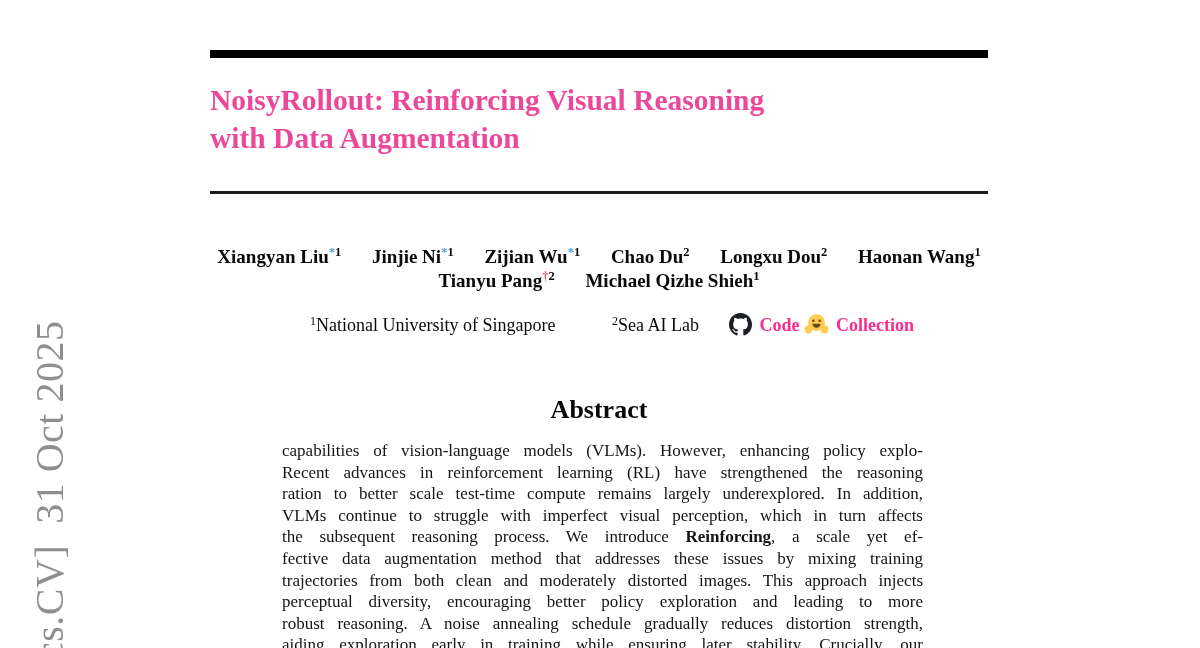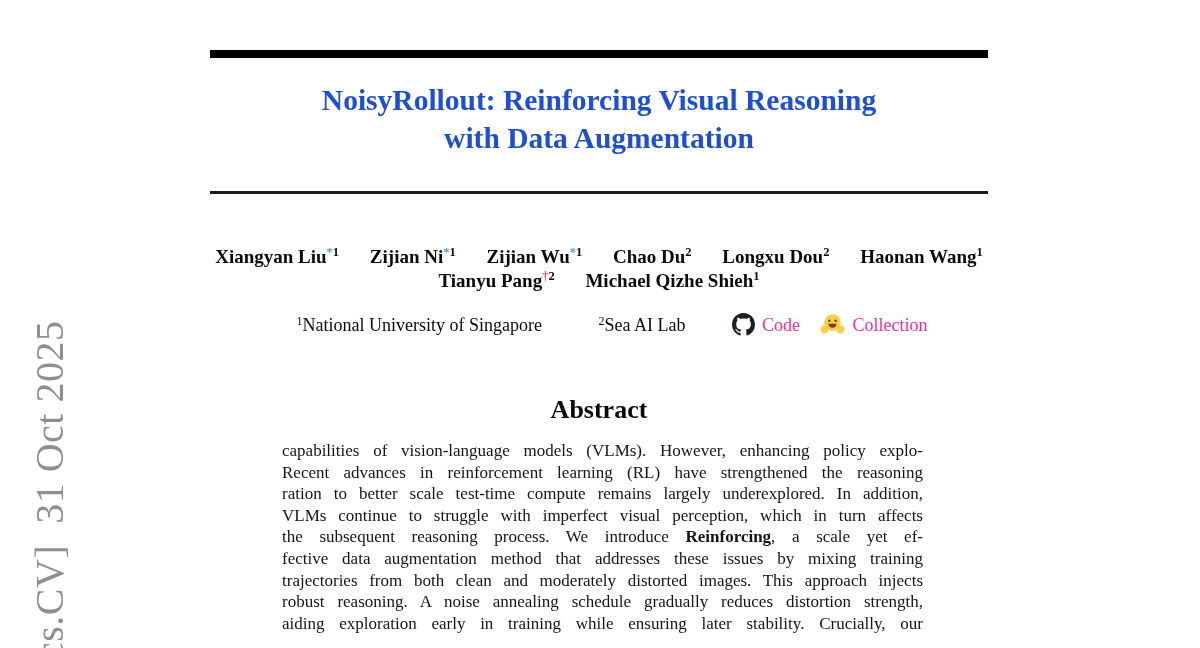--- a/index.html
+++ b/index.html
@@ -11,38 +11,38 @@
   .stamp{
     position:absolute; left:26px; top:660px;
     transform:rotate(-90deg); transform-origin:0 0;
     white-space:nowrap; font-size:40px; color:var(--stamp-gray,#8f8f8f);
     letter-spacing:0.5px;
   }
   .rule-thick{position:absolute; left:210px; top:50px; width:778px; height:8px; background:#000;}
   .rule-thin{position:absolute; left:210px; top:191px; width:778px; height:2.5px; background:#1c1c1c;}
   .title{
     position:absolute; left:210px; top:81px; width:778px; margin:0;
-    text-align:center; font-size:29.5px; font-weight:700; line-height:38px; color:#1d4ed8;
+    font-size:29.5px; font-weight:700; line-height:38px; color:#ec4899;
   }
   .authors{
     position:absolute; left:185px; top:245px; width:828px;
     text-align:center; font-size:19px; font-weight:700; line-height:24px;
   }
   .author{margin:0 13px; white-space:nowrap;}
   .mark{display:inline-block; font-size:12.5px; vertical-align:7px; line-height:0;}
   .marker-star{color:var(--accent-blue,#4a9ee0);}
   .marker-dagger{color:var(--accent-red,#e25c5c);}
   .affil{
     position:absolute; left:185px; top:312px; width:828px;
     text-align:center; font-size:18px; line-height:26px;
   }
   .affil-item{margin:0 26px; white-space:nowrap;}
   .affil-sup{display:inline-block; font-size:12px; vertical-align:6px; line-height:0;}
   .res-link{
-    margin-left:16px; color:var(--link-pink,#fb2b8d); font-weight:400;
+    color:var(--link-pink,#fb2b8d); font-weight:700;
     text-decoration:none; white-space:nowrap; cursor:pointer;
   }
   .res-link .icon{display:inline-block; vertical-align:-5px; margin-right:7px;}
   .abs-heading{
     position:absolute; left:210px; top:395px; width:778px;
     text-align:center; font-size:26px; font-weight:700;
   }
   .abs-body{
     position:absolute; left:282px; top:440px; width:641px;
     font-size:17px; line-height:21.6px; color:#141414;
@@ -62,21 +62,21 @@
   <h1 class="title">
     <span>NoisyRollout: Reinforcing Visual Reasoning</span><br>
     <span>with Data Augmentation</span>
   </h1>
 
   <div class="rule-thin"></div>
 
   <div class="authors">
     <div>
       <span class="author"><span>Xiangyan Liu</span><span class="mark"><span class="marker-star">*</span><span>1</span></span></span>
-      <span class="author"><span>Zijian Ni</span><span class="mark"><span class="marker-star">*</span><span>1</span></span></span>
+      <span class="author"><span>Jinjie Ni</span><span class="mark"><span class="marker-star">*</span><span>1</span></span></span>
       <span class="author"><span>Zijian Wu</span><span class="mark"><span class="marker-star">*</span><span>1</span></span></span>
       <span class="author"><span>Chao Du</span><span class="mark"><span>2</span></span></span>
       <span class="author"><span>Longxu Dou</span><span class="mark"><span>2</span></span></span>
       <span class="author"><span>Haonan Wang</span><span class="mark"><span>1</span></span></span>
     </div>
     <div>
       <span class="author"><span>Tianyu Pang</span><span class="mark"><span class="marker-dagger">†</span><span>2</span></span></span>
       <span class="author"><span>Michael Qizhe Shieh</span><span class="mark"><span>1</span></span></span>
     </div>
   </div>
@@ -109,17 +109,18 @@
   <div class="abs-heading">Abstract</div>
 
   <div class="abs-body">
     <div class="abs-line">capabilities of vision-language models (VLMs). However, enhancing policy explo-</div>
     <div class="abs-line">Recent advances in reinforcement learning (RL) have strengthened the reasoning</div>
     <div class="abs-line">ration to better scale test-time compute remains largely underexplored. In addition,</div>
     <div class="abs-line">VLMs continue to struggle with imperfect visual perception, which in turn affects</div>
     <div class="abs-line"><span>the subsequent reasoning process. We introduce </span><span class="b">Reinforcing</span><span>, a scale yet ef-</span></div>
     <div class="abs-line">fective data augmentation method that addresses these issues by mixing training</div>
     <div class="abs-line">trajectories from both clean and moderately distorted images. This approach injects</div>
+    <div class="abs-line">perceptual diversity, encouraging better policy exploration and leading to more</div>
     <div class="abs-line">robust reasoning. A noise annealing schedule gradually reduces distortion strength,</div>
     <div class="abs-line">aiding exploration early in training while ensuring later stability. Crucially, our</div>
   </div>
 
 </div>
 
 </body></html>

